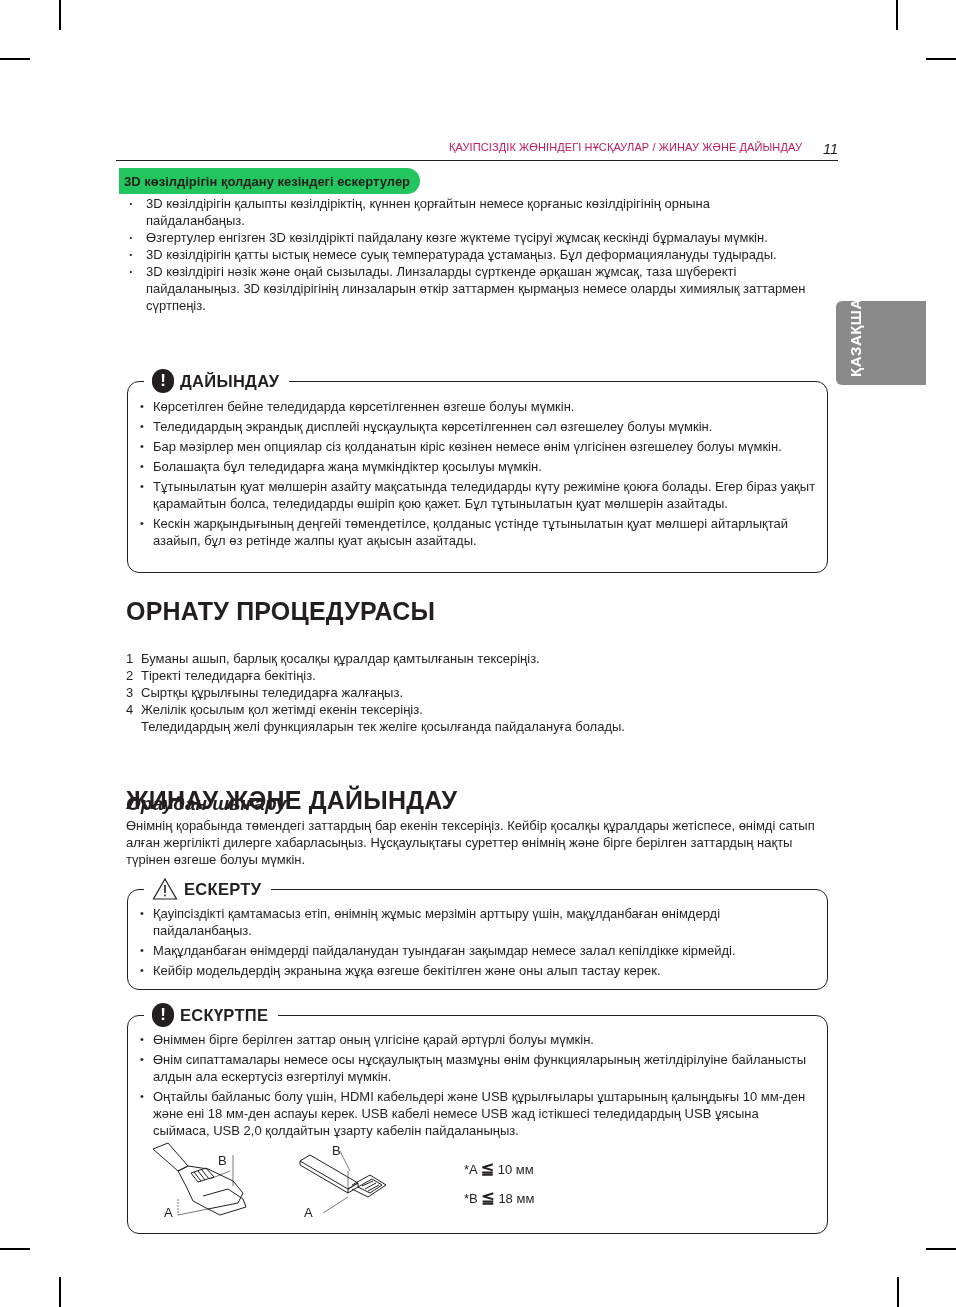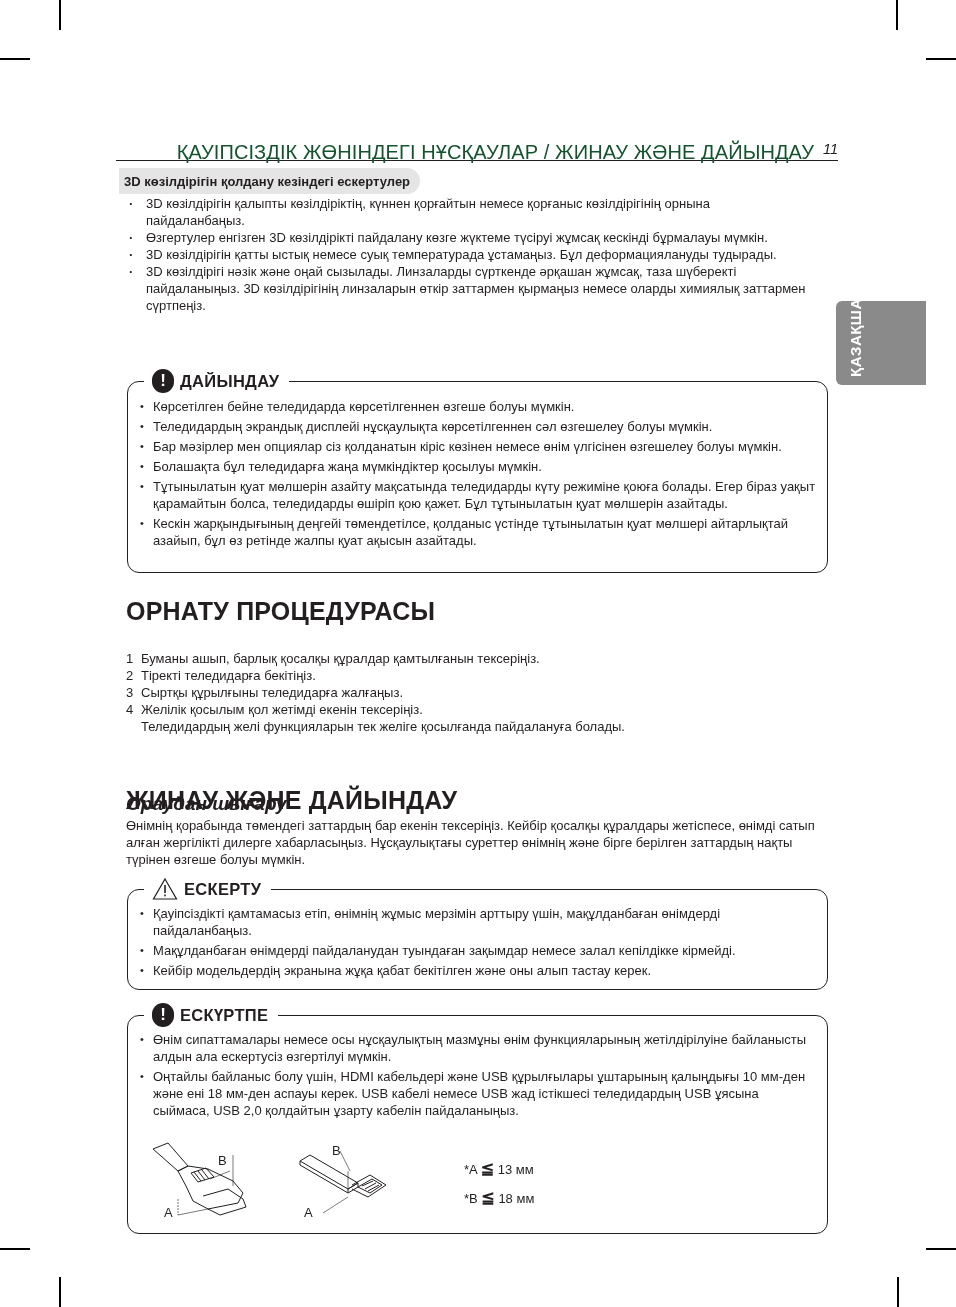--- a/index.html
+++ b/index.html
@@ -2,24 +2,24 @@
 <html><head>
 <meta charset="utf-8">
 <style>
   * { margin: 0; padding: 0; box-sizing: border-box; }
   html, body { width: 956px; height: 1307px; background: #ffffff; overflow: hidden; }
   body { position: relative; font-family: "Liberation Sans", sans-serif; color: #231f20; }
 
   .crop { position: absolute; background: #000; }
 
   .page-header { position: absolute; left: 116px; top: 141px; width: 722px; height: 20px; border-bottom: 1px solid #231f20; }
-  .page-header .title { position: absolute; right: 24px; top: 0; font-size: 20px; color: #14532d; letter-spacing: 0.1px; }
+  .page-header .title { position: absolute; right: 36px; top: 0; font-size: 11px; color: #be185d; letter-spacing: 0.1px; }
   .page-header .num { position: absolute; right: 0; top: 0; font-size: 14.5px; font-style: italic; }
 
-  .badge { position: absolute; left: 119px; top: 168px; height: 26px; padding: 0 10px 0 5px; background: #e5e5e5; border-radius: 0 13px 13px 0; font-size: 13px; font-weight: bold; line-height: 27px; color: #231f20; }
+  .badge { position: absolute; left: 119px; top: 168px; height: 26px; padding: 0 10px 0 5px; background: #22c55e; border-radius: 0 13px 13px 0; font-size: 13px; font-weight: bold; line-height: 27px; color: #231f20; }
 
   .side-tab { position: absolute; left: 836px; top: 301px; width: 90px; height: 84px; background: #8a8a8a; border-radius: 6px 0 0 6px; }
   .side-tab span { position: absolute; left: 11px; top: 76px; transform-origin: 0 0; transform: rotate(-90deg); color: #fff; font-weight: bold; font-size: 15px; letter-spacing: 0.5px; white-space: nowrap; }
 
   .bullets { position: absolute; list-style: none; font-size: 13px; line-height: 17px; }
   .bullets li { position: relative; padding-left: 20px; }
   .bullets li::before { content: "·"; position: absolute; left: 3px; top: 0; font-weight: bold; }
   .b3d { left: 126px; top: 195px; width: 680px; }
 
   .notebox { position: absolute; left: 127px; border: 1.2px solid #231f20; border-radius: 12px; }
@@ -104,30 +104,31 @@
     <svg width="26" height="24" viewBox="0 0 26 24">
       <path d="M13 2 L24.5 22 L1.5 22 Z" fill="none" stroke="#231f20" stroke-width="1.2"></path>
       <rect x="12.2" y="8" width="1.6" height="8" fill="#231f20"></rect>
       <rect x="12.2" y="17.5" width="1.6" height="1.8" fill="#231f20"></rect>
     </svg>
     <span class="lbl">ЕСКЕРТУ</span>
   </div>
   <ul style="top:15px;">
     <li>Қауіпсіздікті қамтамасыз етіп, өнімнің жұмыс мерзімін арттыру үшін, мақұлданбаған өнімдерді пайдаланбаңыз.</li>
     <li>Мақұлданбаған өнімдерді пайдаланудан туындаған зақымдар немесе залал кепілдікке кірмейді.</li>
-    <li>Кейбір модельдердің экранына жұқа қабат бекітілген және оны алып тастау керек.</li>
+    <li>Кейбір модельдердің экранына жұқа өзгеше бекітілген және оны алып тастау керек.</li>
   </ul>
 </div>
 
 <div class="notebox" style="top:1015px;width:701px;height:219px;">
   <div class="legend">
     <div class="ico-note">!</div>
     <span class="lbl">ЕСКҮРТПЕ</span>
   </div>
   <ul style="top:15px;">
+    <li>Өніммен бірге берілген заттар оның үлгісіне қарай әртүрлі болуы мүмкін.</li>
     <li>Өнім сипаттамалары немесе осы нұсқаулықтың мазмұны өнім функцияларының жетілдірілуіне байланысты алдын ала ескертусіз өзгертілуі мүмкін.</li>
     <li>Оңтайлы байланыс болу үшін, HDMI кабельдері және USB құрылғылары ұштарының қалыңдығы 10 мм-ден және ені 18 мм-ден аспауы керек. USB кабелі немесе USB жад істікшесі теледидардың USB ұясына сыймаса, USB 2,0 қолдайтын ұзарту кабелін пайдаланыңыз.</li>
   </ul>
 
   <svg style="position:absolute;left:20px;top:125px;" width="120" height="80" viewBox="0 0 120 80">
     <g fill="none" stroke="#231f20" stroke-width="1">
       <path d="M5 8 L20 2 L40 25 L30 30 Z"></path>
       <path d="M30 30 L40 25 L60 28 L85 40 L95 52 L90 62 L60 68 L45 60 L38 45 Z"></path>
       <path d="M55 55 L80 48 L95 58 L98 66 L72 74 L60 68"></path>
       <path d="M43 32 L58 27 L66 36 L50 41 Z"></path>
@@ -157,20 +158,20 @@
       <line x1="60" y1="48" x2="60" y2="30" stroke-width="0.6"></line>
       <line x1="35" y1="72" x2="60" y2="56" stroke-width="0.6"></line>
     </g>
     <text x="44" y="14" font-size="13" font-family="Liberation Sans, sans-serif" fill="#231f20">B</text>
     <text x="16" y="76" font-size="13" font-family="Liberation Sans, sans-serif" fill="#231f20">A</text>
   </svg>
 
   <div class="limits" style="left:336px;top:143px;">
     <span>*A</span>
     <span class="le">≦</span>
-    <span>13 мм</span>
+    <span>10 мм</span>
   </div>
   <div class="limits" style="left:336px;top:172px;">
     <span>*B</span>
     <span class="le">≦</span>
     <span>18 мм</span>
   </div>
 </div>
 
 </body></html>

